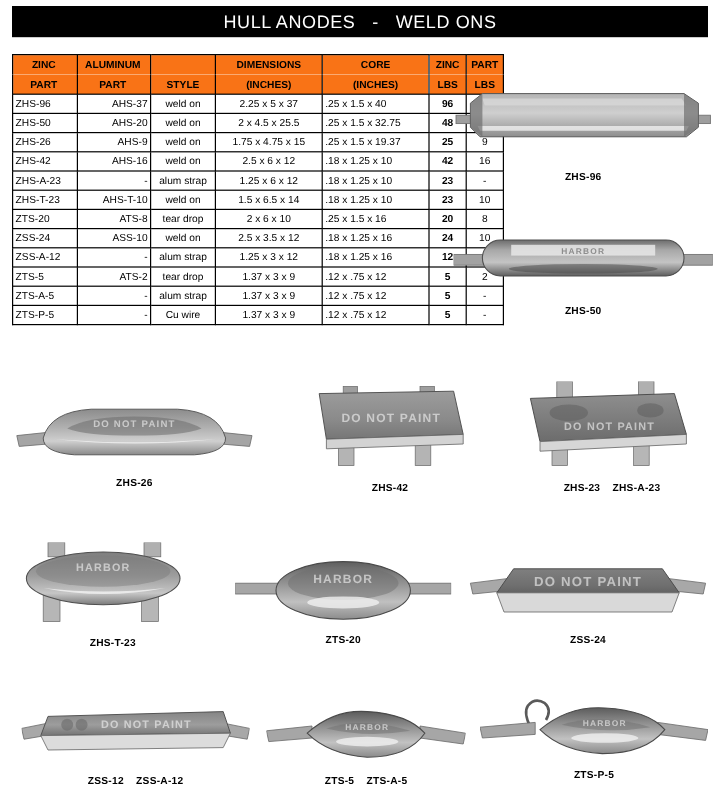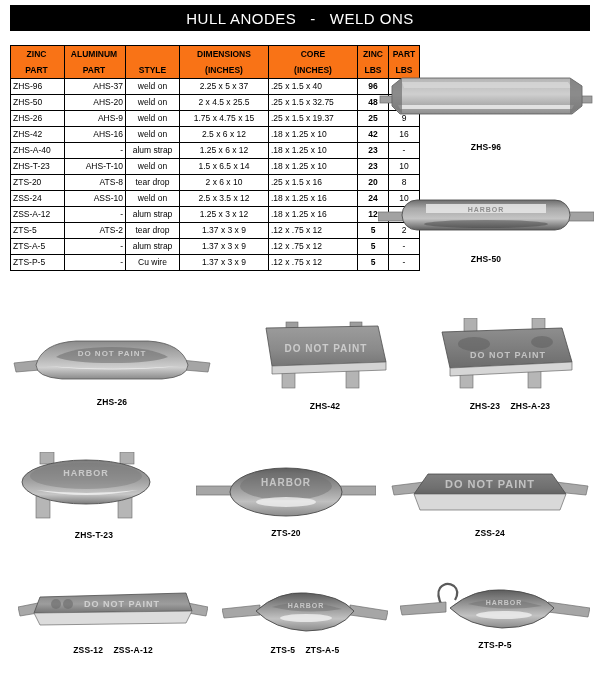--- a/index.html
+++ b/index.html
@@ -139,21 +139,21 @@
       <tr>
         <td class="c-zinc">ZHS-42</td>
         <td class="c-alum">AHS-16</td>
         <td class="c-style">weld on</td>
         <td class="c-dim">2.5 x 6 x 12</td>
         <td class="c-core">.18 x 1.25 x 10</td>
         <td class="c-zlbs">42</td>
         <td class="c-albs">16</td>
       </tr>
       <tr>
-        <td class="c-zinc">ZHS-A-40</td>
+        <td class="c-zinc">ZHS-A-23</td>
         <td class="c-alum">-</td>
         <td class="c-style">alum strap</td>
         <td class="c-dim">1.25 x 6 x 12</td>
         <td class="c-core">.18 x 1.25 x 10</td>
         <td class="c-zlbs">23</td>
         <td class="c-albs">-</td>
       </tr>
       <tr>
         <td class="c-zinc">ZHS-T-23</td>
         <td class="c-alum">AHS-T-10</td>

